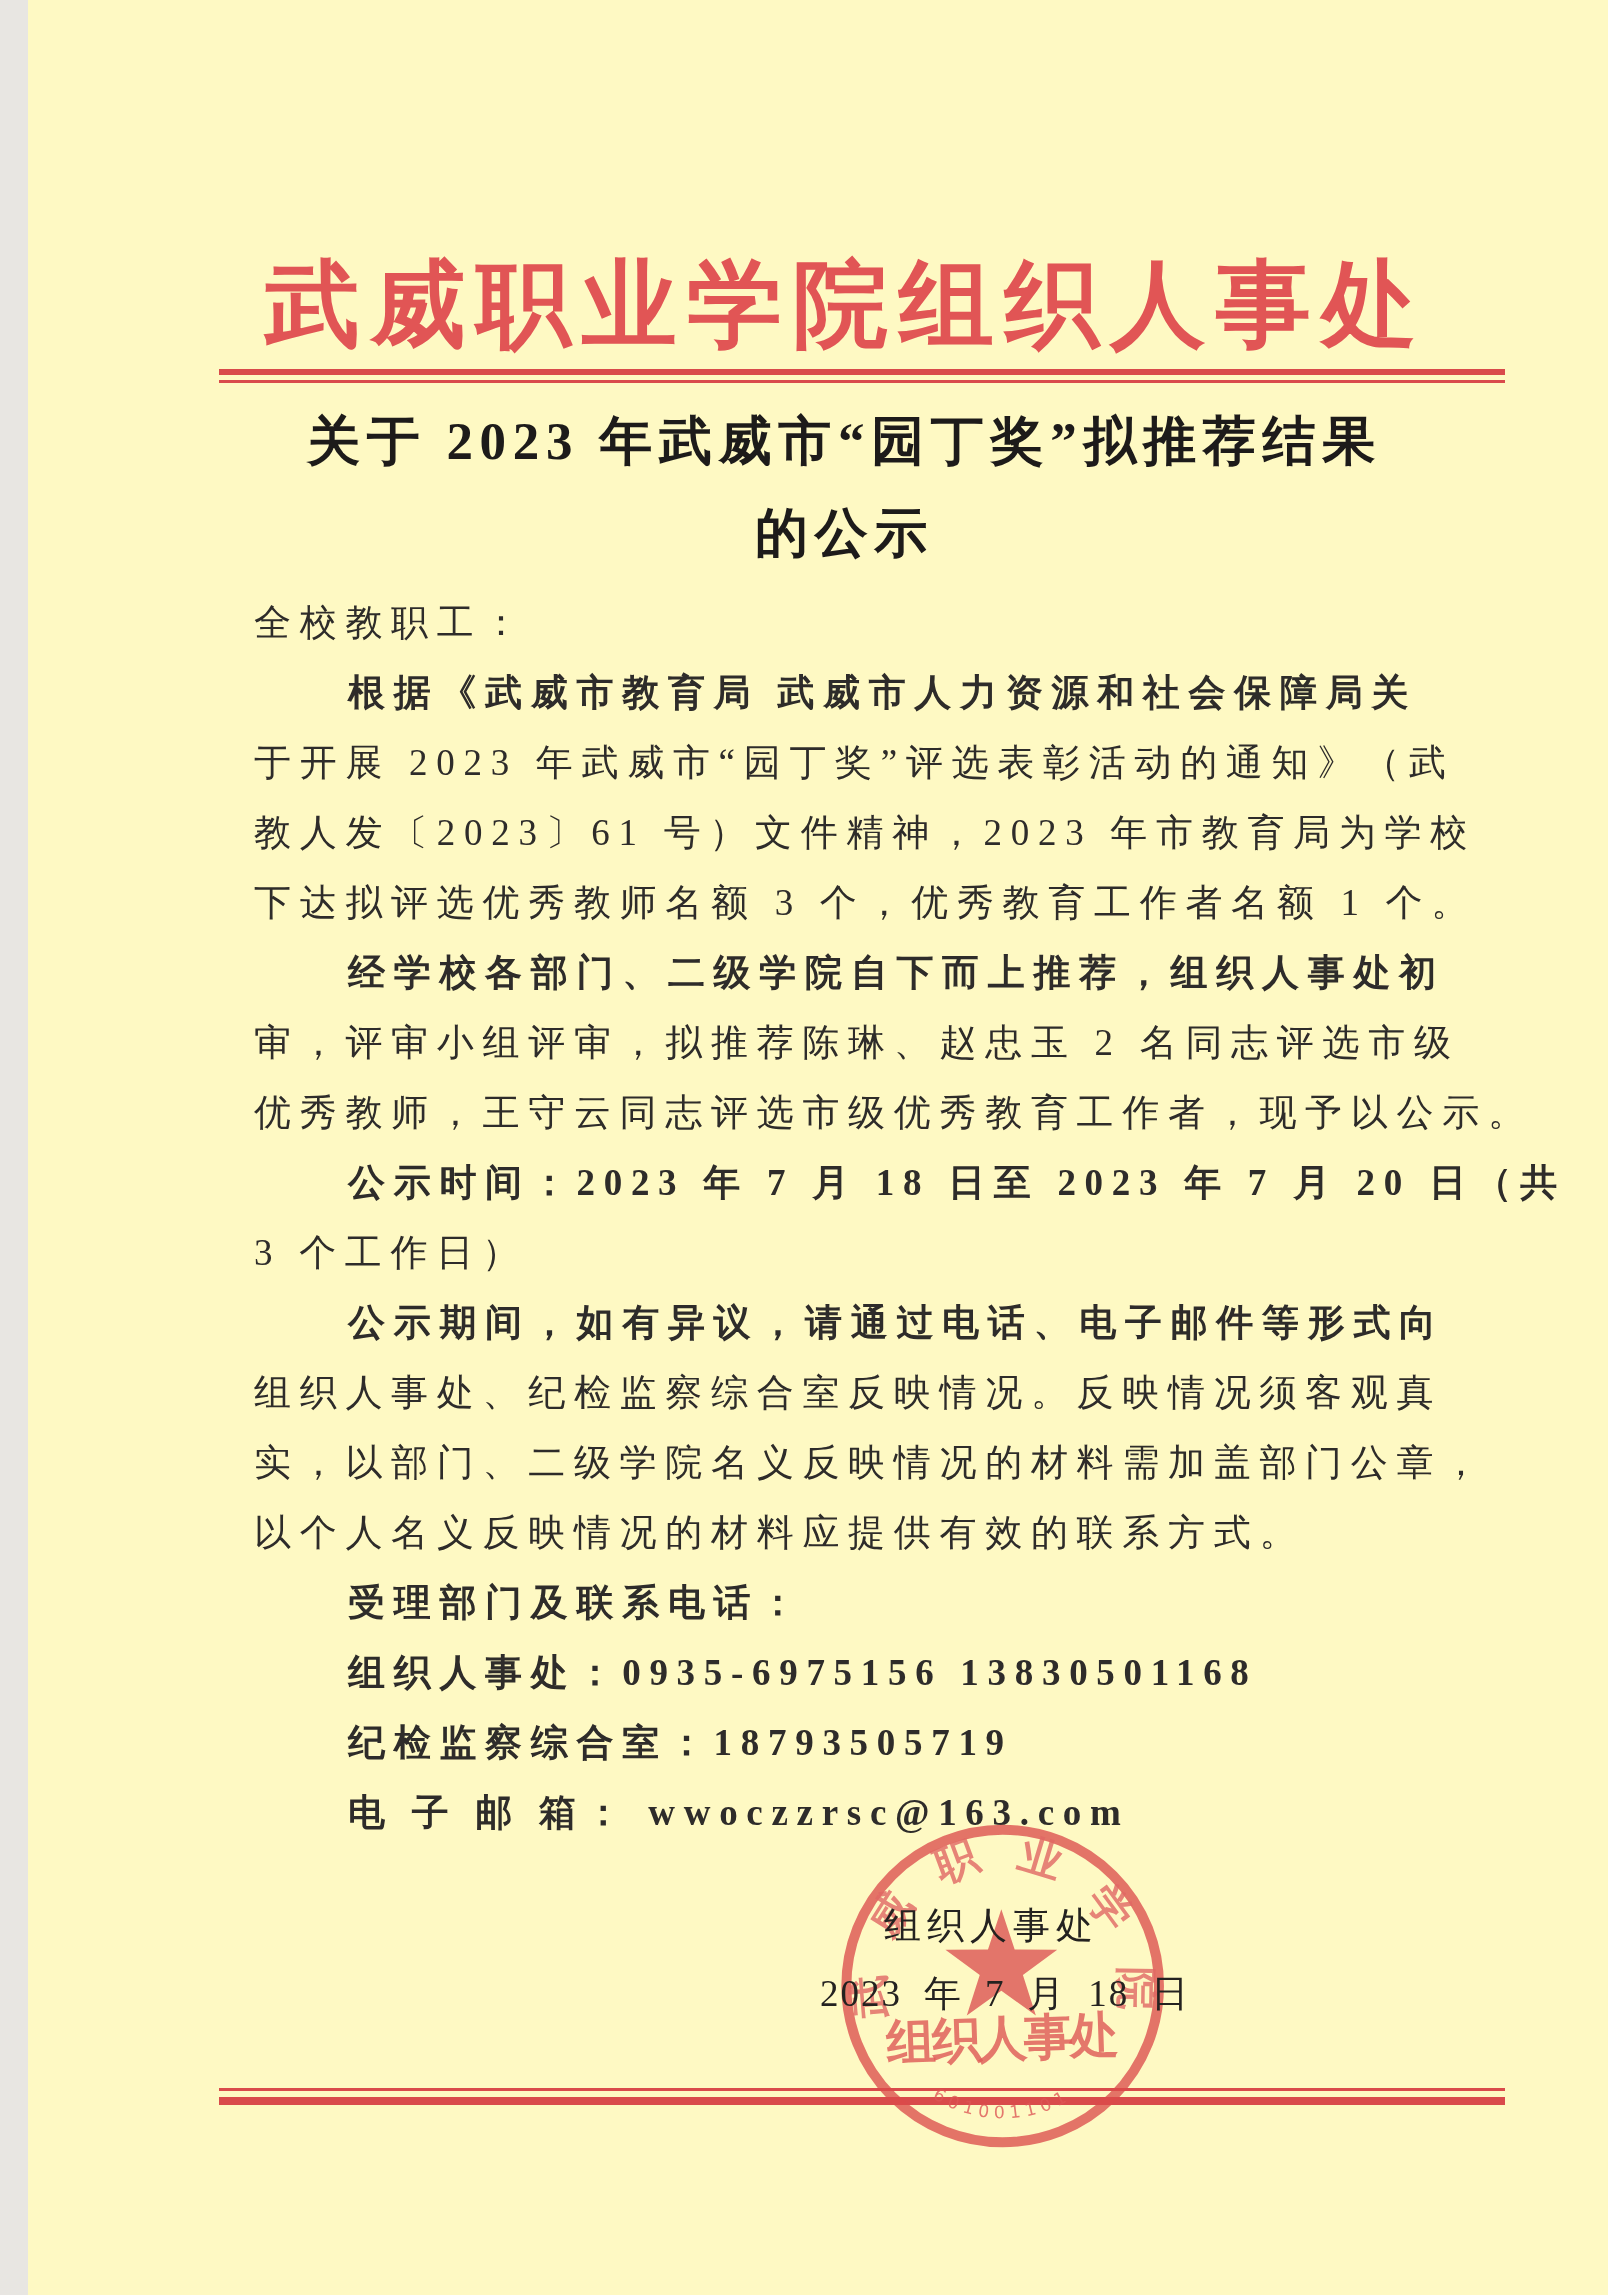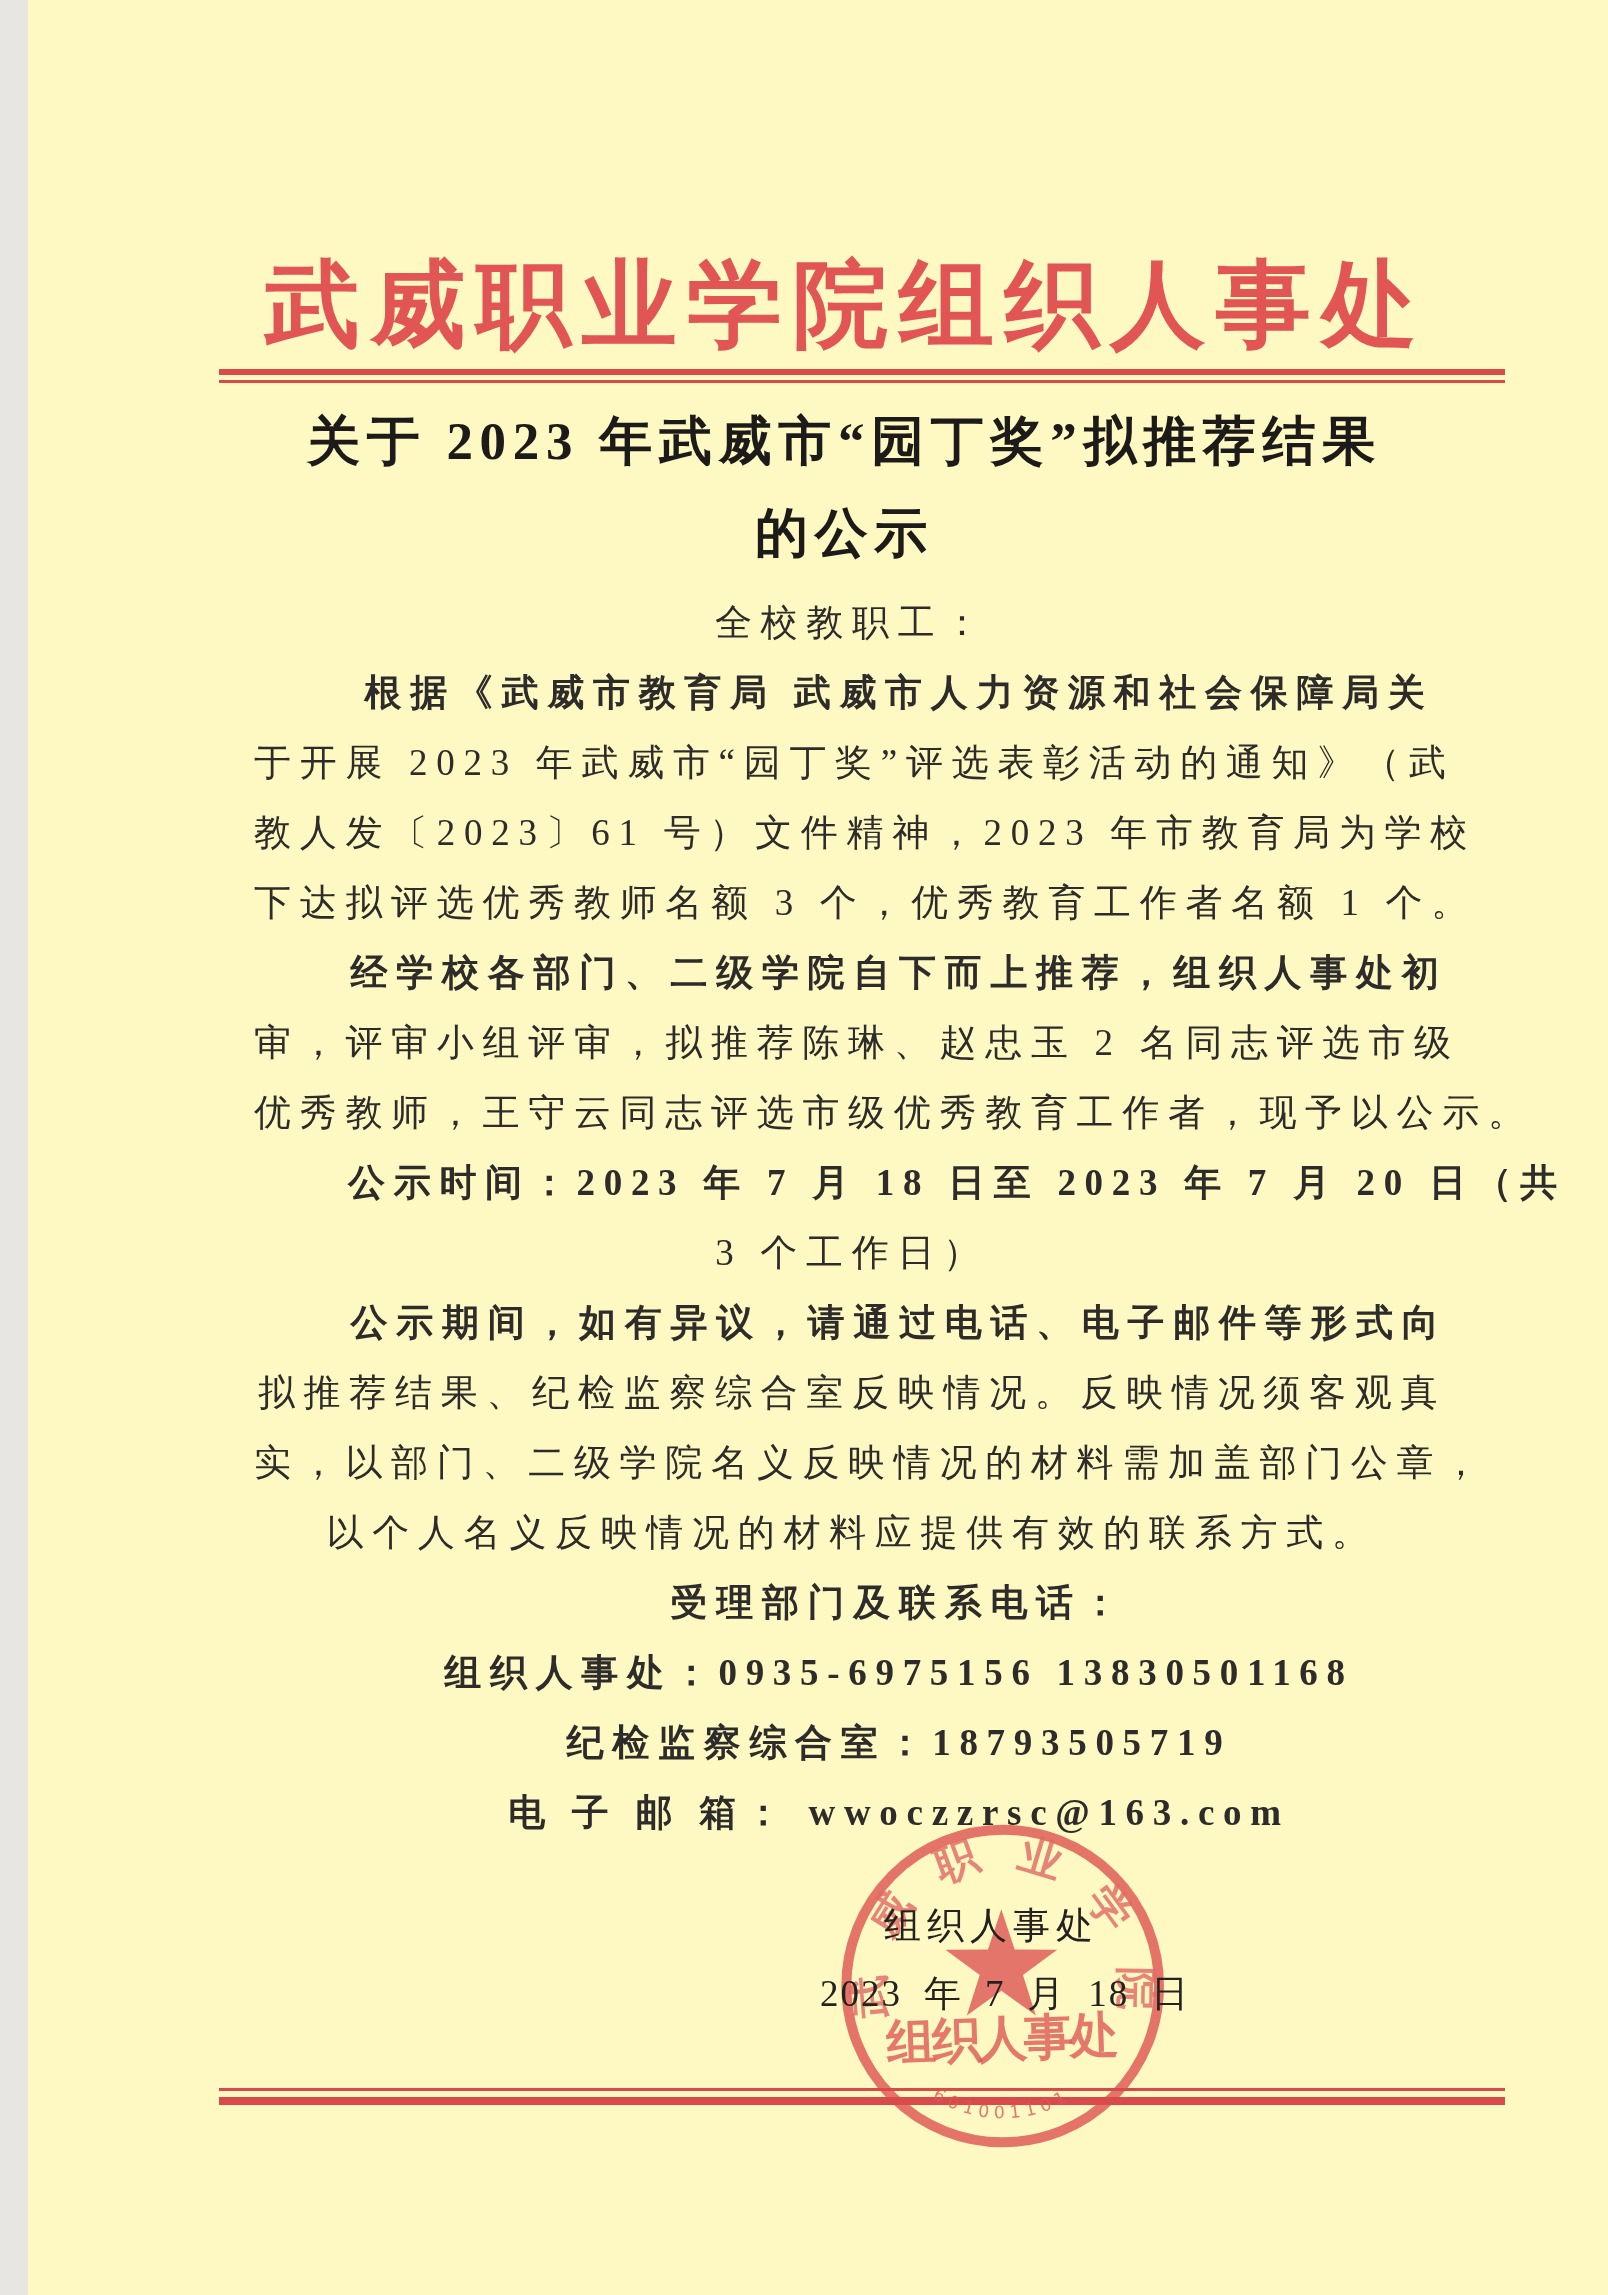--- a/index.html
+++ b/index.html
@@ -36,21 +36,21 @@
     font-size:53px;letter-spacing:6.7px;white-space:nowrap;
   }
   .doc-title.l1{top:406px;}
   .doc-title.l2{top:498px;}
   
   .body-block{
     position:absolute;left:226px;top:588px;width:1196px;
     font-size:37px;color:#2e2c2a;letter-spacing:8.7px;
   }
   .body-block .line{
-    height:70px;line-height:70px;white-space:nowrap;text-align:center;
+    height:70px;line-height:70px;white-space:nowrap;
   }
   .body-block .line.ind{text-indent:94px;font-weight:bold;}
   
   .sig-dept{
     position:absolute;left:856px;top:1901px;z-index:5;
     font-size:37px;letter-spacing:6px;color:#242220;white-space:nowrap;
   }
   .sig-date{
     position:absolute;left:792px;top:1969px;z-index:5;
     font-size:37px;letter-spacing:2px;word-spacing:10.7px;
@@ -83,21 +83,21 @@
     <div class="line ind">根据《武威市教育局 武威市人力资源和社会保障局关</div>
     <div class="line">于开展 2023 年武威市“园丁奖”评选表彰活动的通知》（武</div>
     <div class="line">教人发〔2023〕61 号）文件精神，2023 年市教育局为学校</div>
     <div class="line">下达拟评选优秀教师名额 3 个，优秀教育工作者名额 1 个。</div>
     <div class="line ind">经学校各部门、二级学院自下而上推荐，组织人事处初</div>
     <div class="line">审，评审小组评审，拟推荐陈琳、赵忠玉 2 名同志评选市级</div>
     <div class="line">优秀教师，王守云同志评选市级优秀教育工作者，现予以公示。</div>
     <div class="line ind">公示时间：2023 年 7 月 18 日至 2023 年 7 月 20 日（共</div>
     <div class="line">3 个工作日）</div>
     <div class="line ind">公示期间，如有异议，请通过电话、电子邮件等形式向</div>
-    <div class="line">拟推荐结果、纪检监察综合室反映情况。反映情况须客观真</div>
+    <div class="line">组织人事处、纪检监察综合室反映情况。反映情况须客观真</div>
     <div class="line">实，以部门、二级学院名义反映情况的材料需加盖部门公章，</div>
     <div class="line">以个人名义反映情况的材料应提供有效的联系方式。</div>
     <div class="line ind">受理部门及联系电话：</div>
     <div class="line ind">组织人事处：0935-6975156  13830501168</div>
     <div class="line ind">纪检监察综合室：18793505719</div>
     <div class="line ind">电 子 邮 箱： wwoczzrsc@163.com</div>
   </div>
 
   <div class="sig-dept">组织人事处</div>
   <div class="sig-date">2023 年 7 月 18 日</div>

